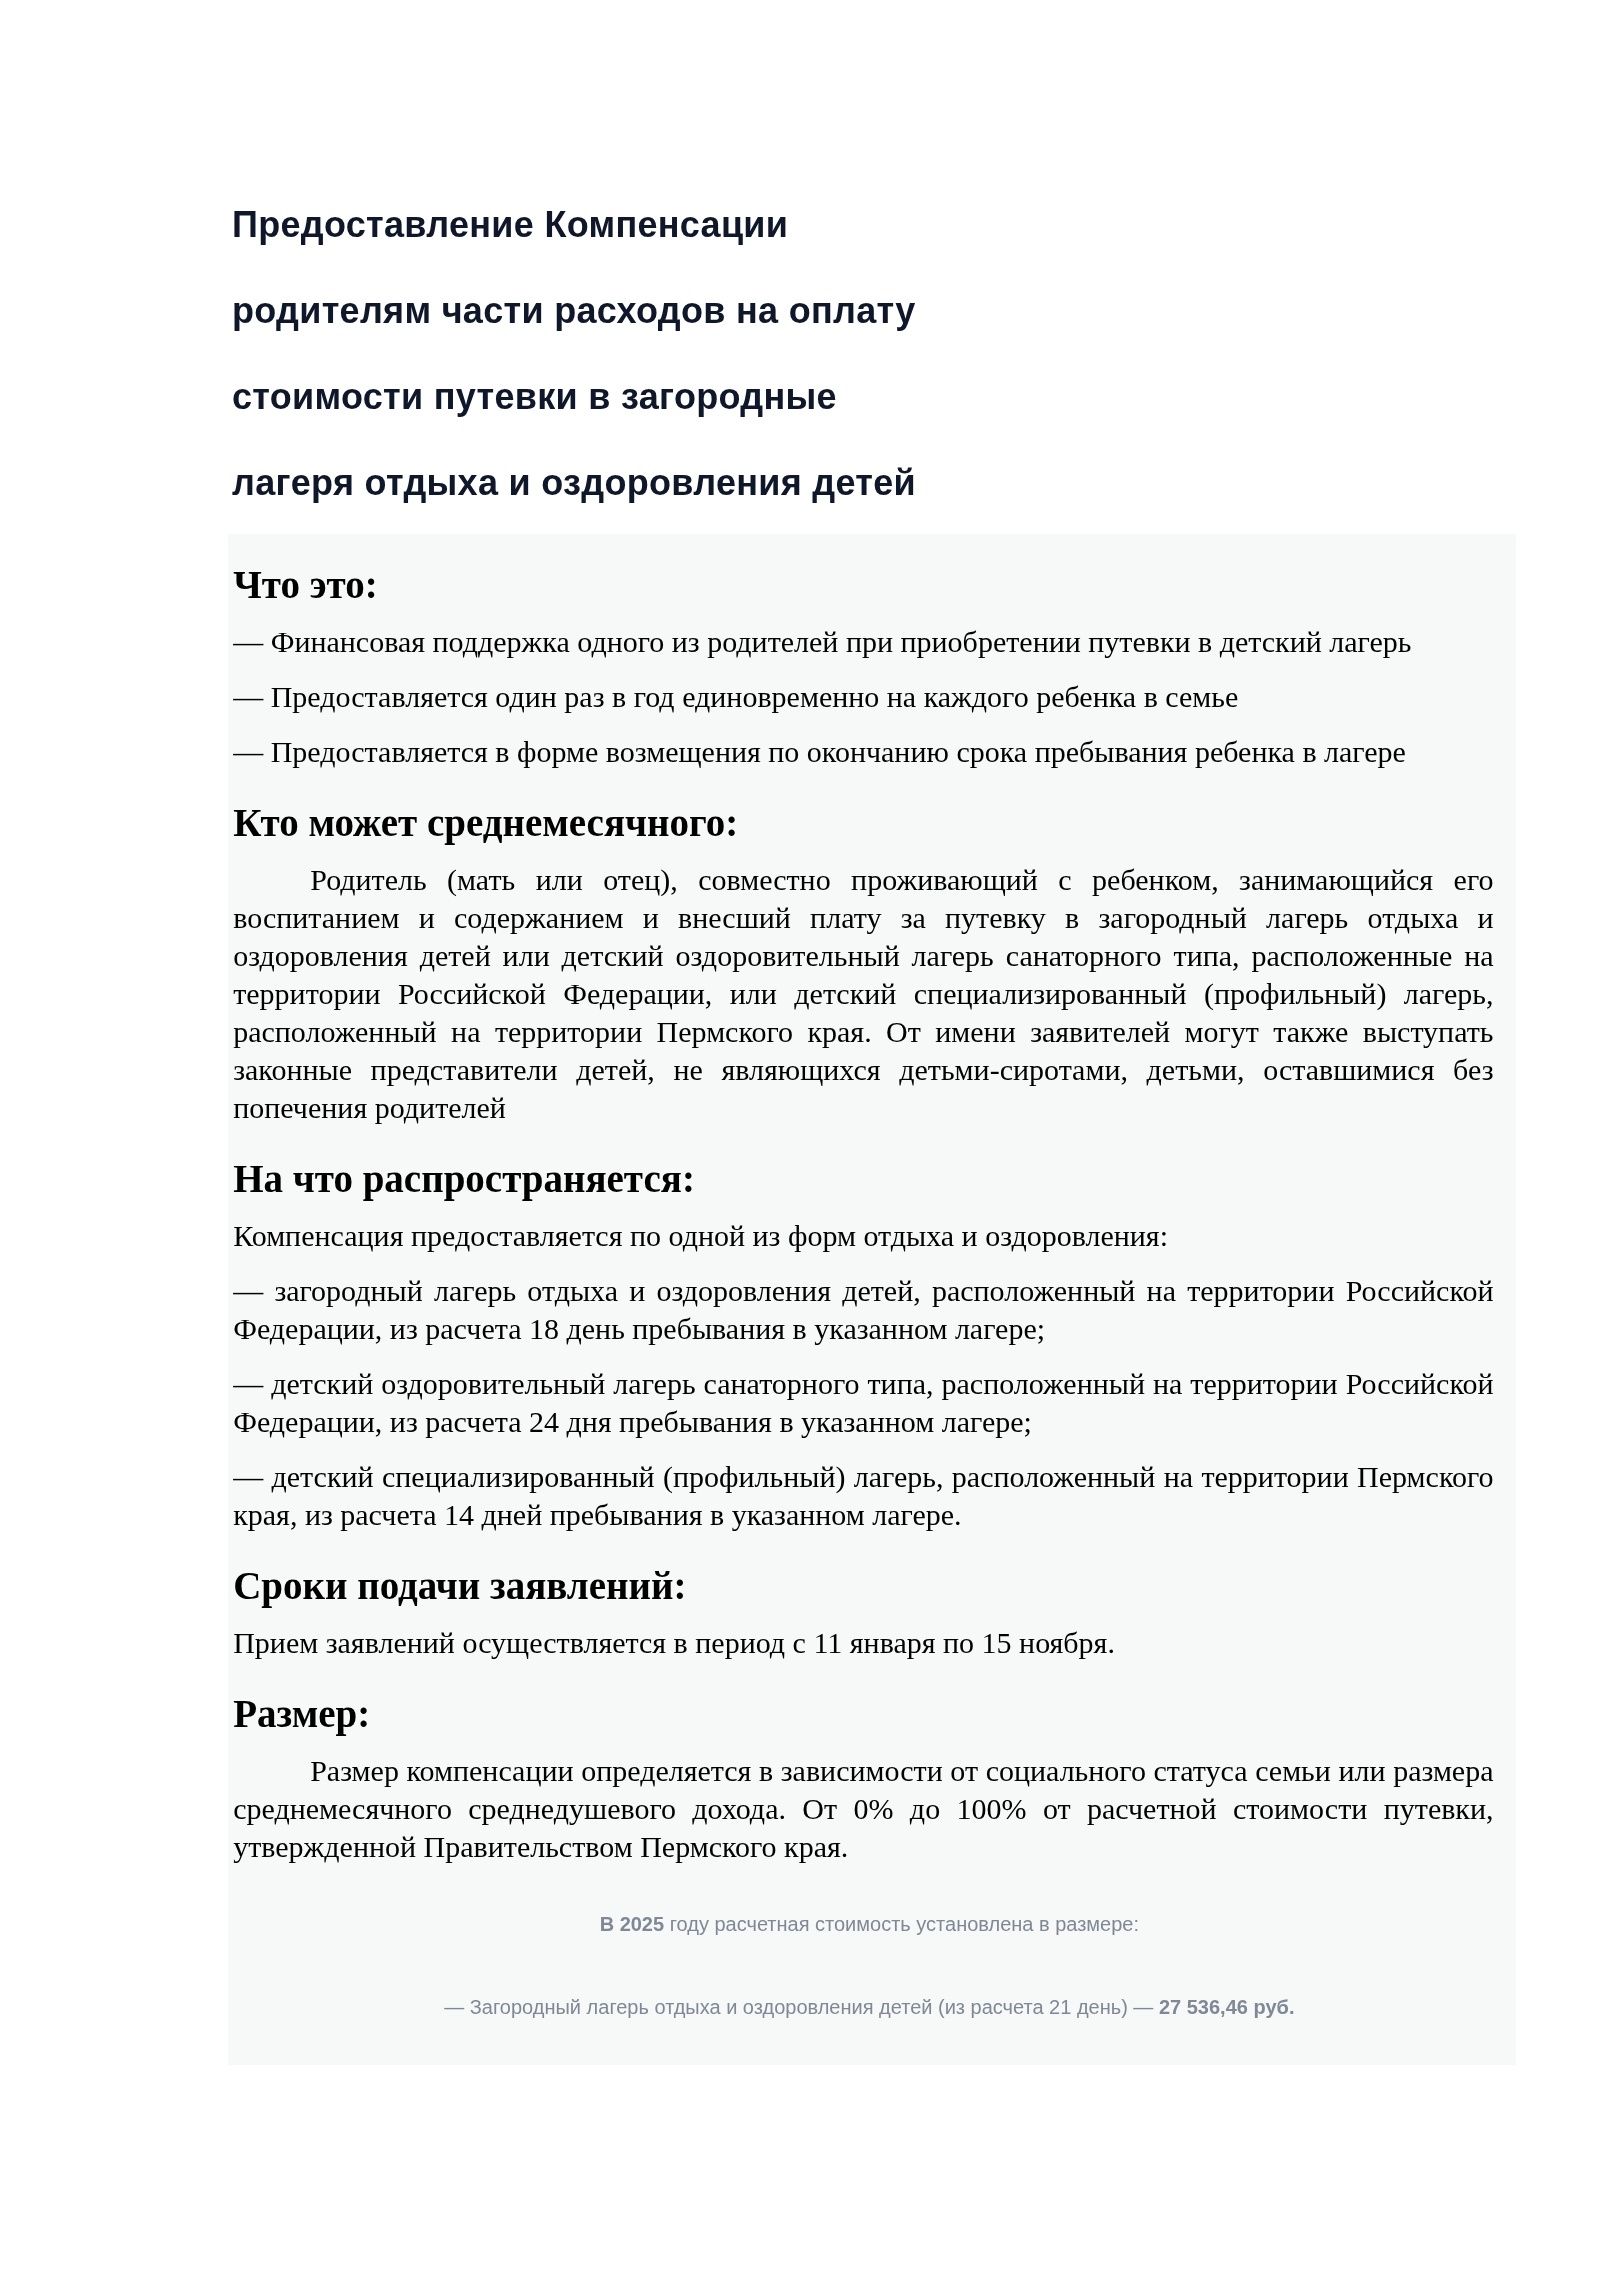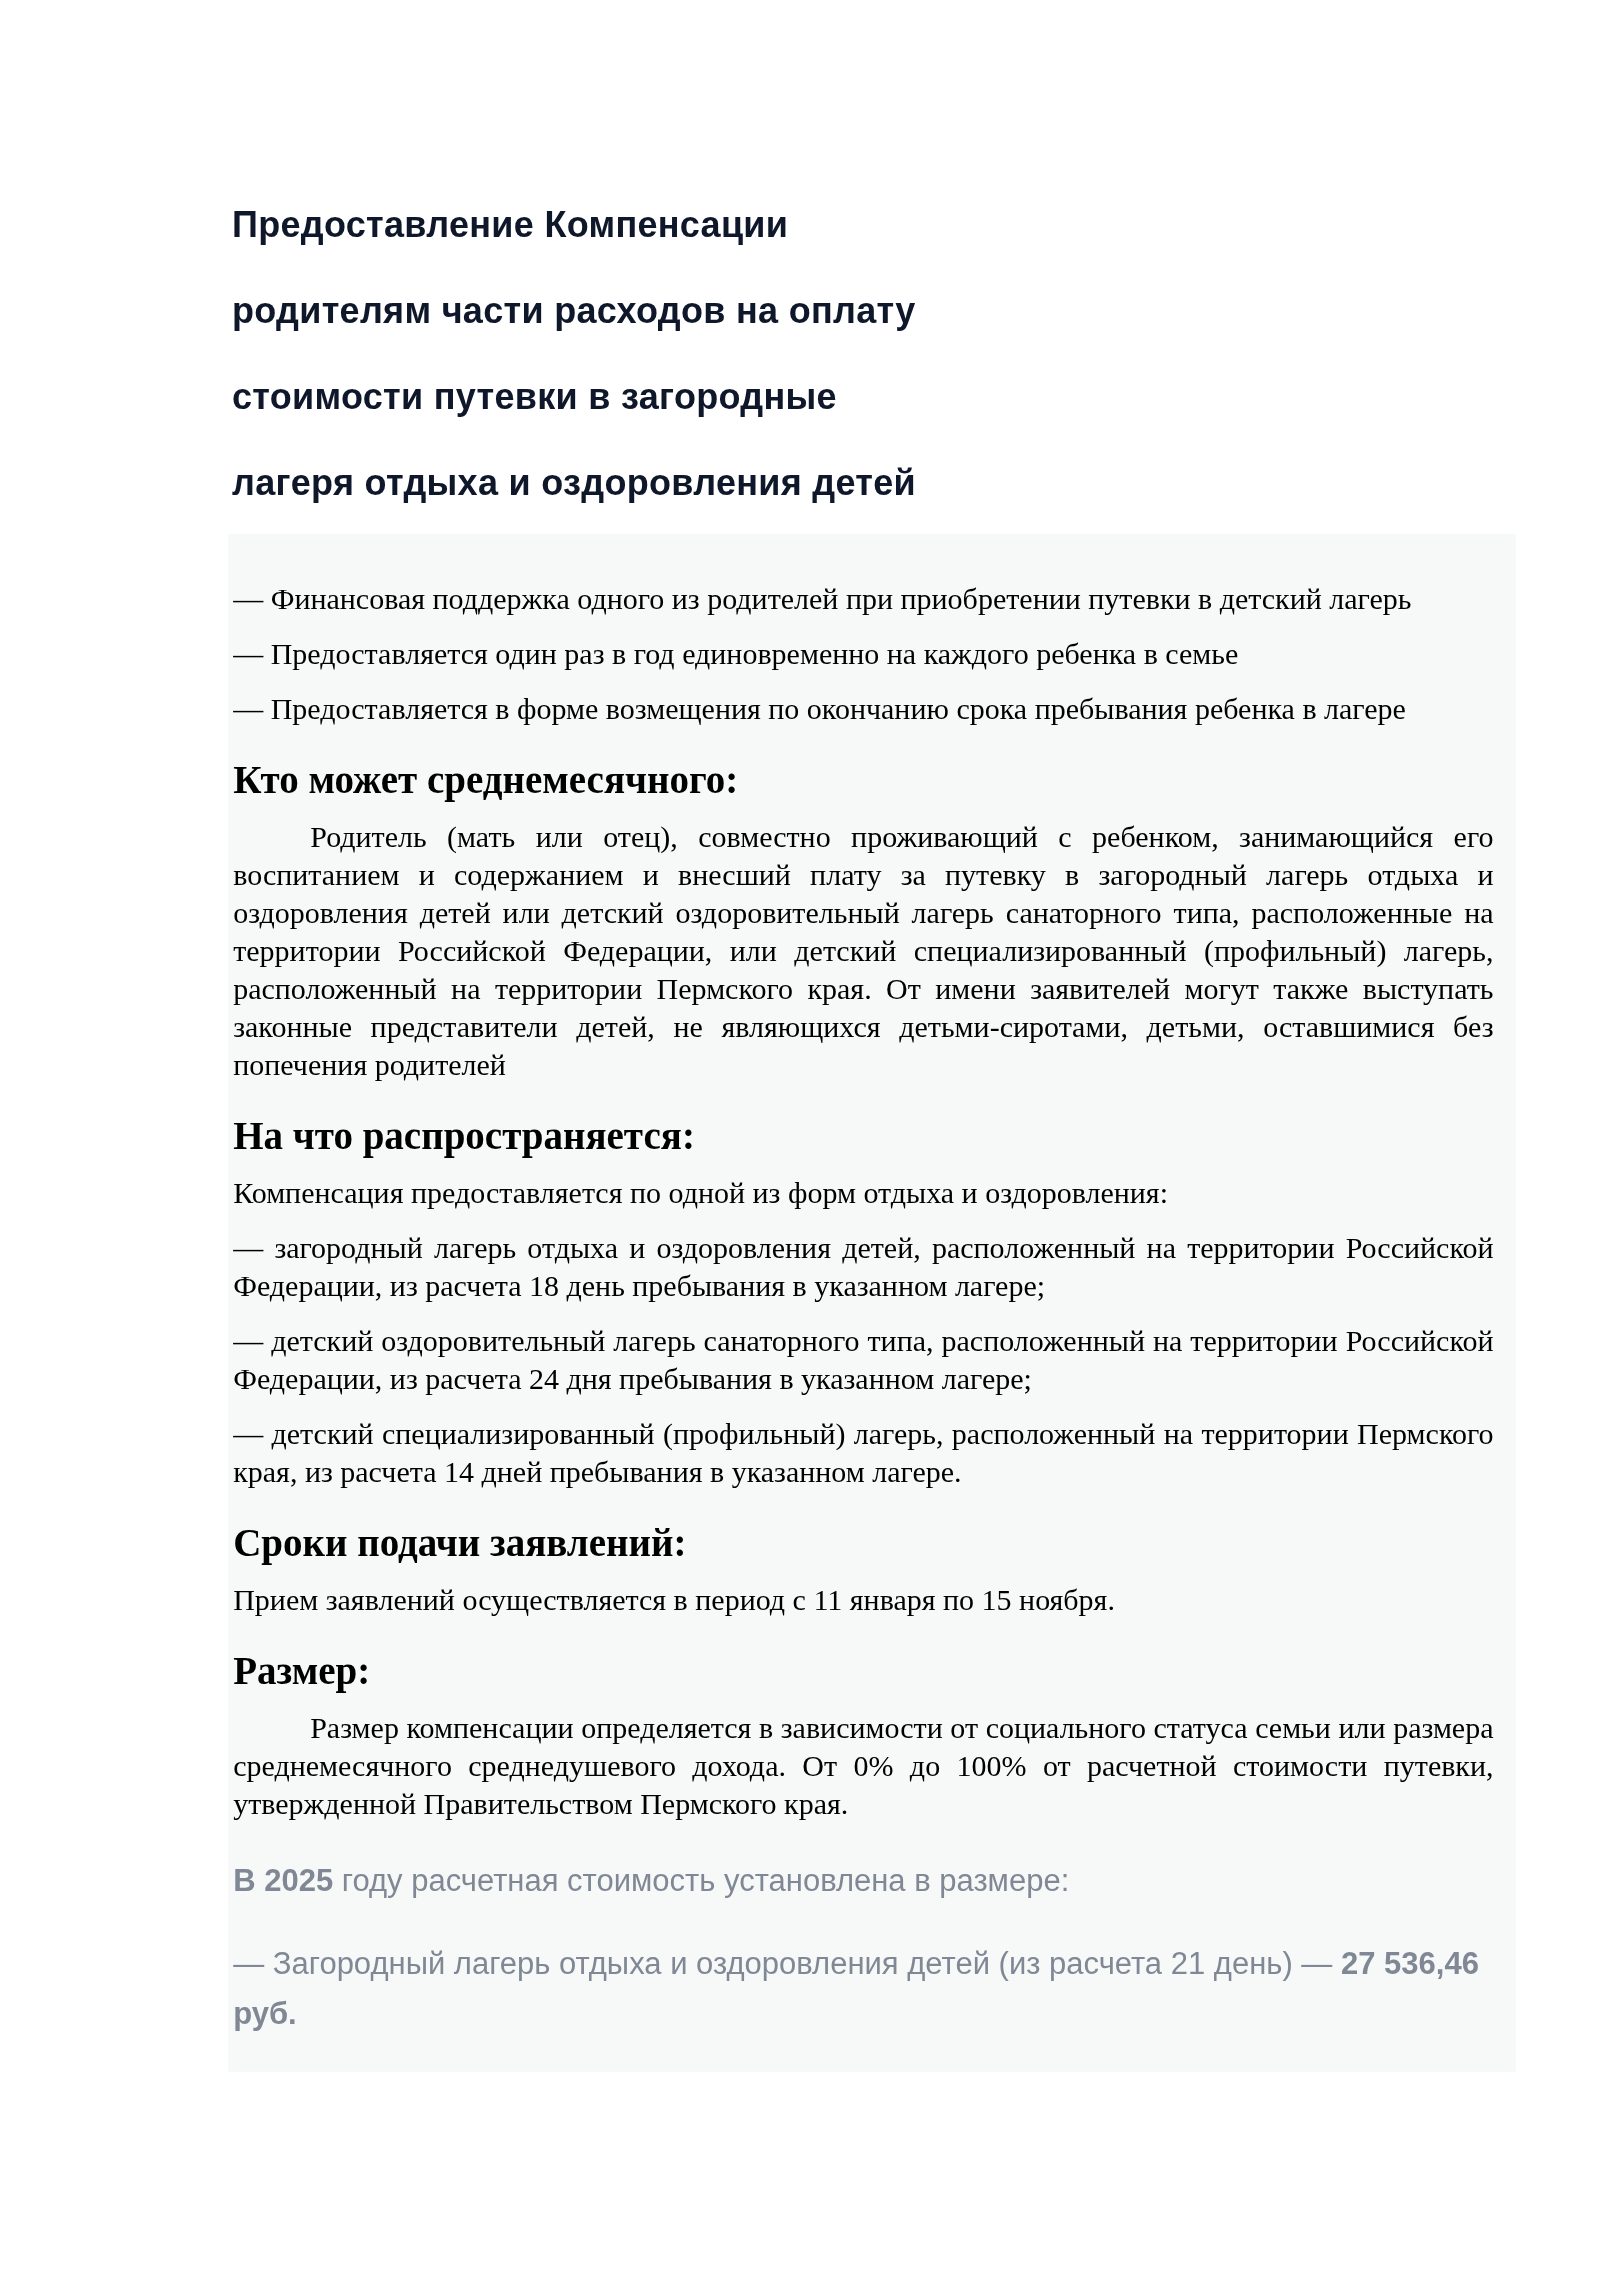--- a/index.html
+++ b/index.html
@@ -43,39 +43,40 @@
     text-align: justify;
     margin: 17px 12px 0 0;
     font-family: Liberation Serif, serif;
   }
   p.body-par.indent { text-indent: 77px; }
   .muted-block {
     font-family: "Liberation Sans", sans-serif;
     color: #7f8894;
   }
   .muted-block p {
-    font-size: 31px;
+    font-size: 20px;
     line-height: 50px;
     margin: 33px 0 0 0;
-    text-align: left;
+    text-align: center;
   }
   .muted-block b { font-weight: bold; color: #7f8894; }
 </style>
 </head>
 <body>
 
 <h1 class="doc-title">
   <span class="line">Предоставление Компенсации</span>
   <span class="line">родителям части расходов на оплату</span>
   <span class="line">стоимости путевки в загородные</span>
   <span class="line">лагеря отдыха и оздоровления детей</span>
 </h1>
 
 <div class="content-panel">
 
+  <h2 class="sec-heading">Что это:</h2>
   <p class="body-par">— Финансовая поддержка одного из родителей при приобретении путевки в детский лагерь</p>
   <p class="body-par">— Предоставляется один раз в год единовременно на каждого ребенка в семье</p>
   <p class="body-par">— Предоставляется в форме возмещения по окончанию срока пребывания ребенка в лагере</p>
 
   <h2 class="sec-heading">Кто может среднемесячного:</h2>
   <p class="body-par indent">Родитель (мать или отец), совместно проживающий с ребенком, занимающийся его воспитанием и содержанием и внесший плату за путевку в загородный лагерь отдыха и оздоровления детей или детский оздоровительный лагерь санаторного типа, расположенные на территории Российской Федерации, или детский специализированный (профильный) лагерь, расположенный на территории Пермского края. От имени заявителей могут также выступать законные представители детей, не являющихся детьми-сиротами, детьми, оставшимися без попечения родителей</p>
 
   <h2 class="sec-heading">На что распространяется:</h2>
   <p class="body-par">Компенсация предоставляется по одной из форм отдыха и оздоровления:</p>
   <p class="body-par">— загородный лагерь отдыха и оздоровления детей, расположенный на территории Российской Федерации, из расчета 18 день пребывания в указанном лагере;</p>

